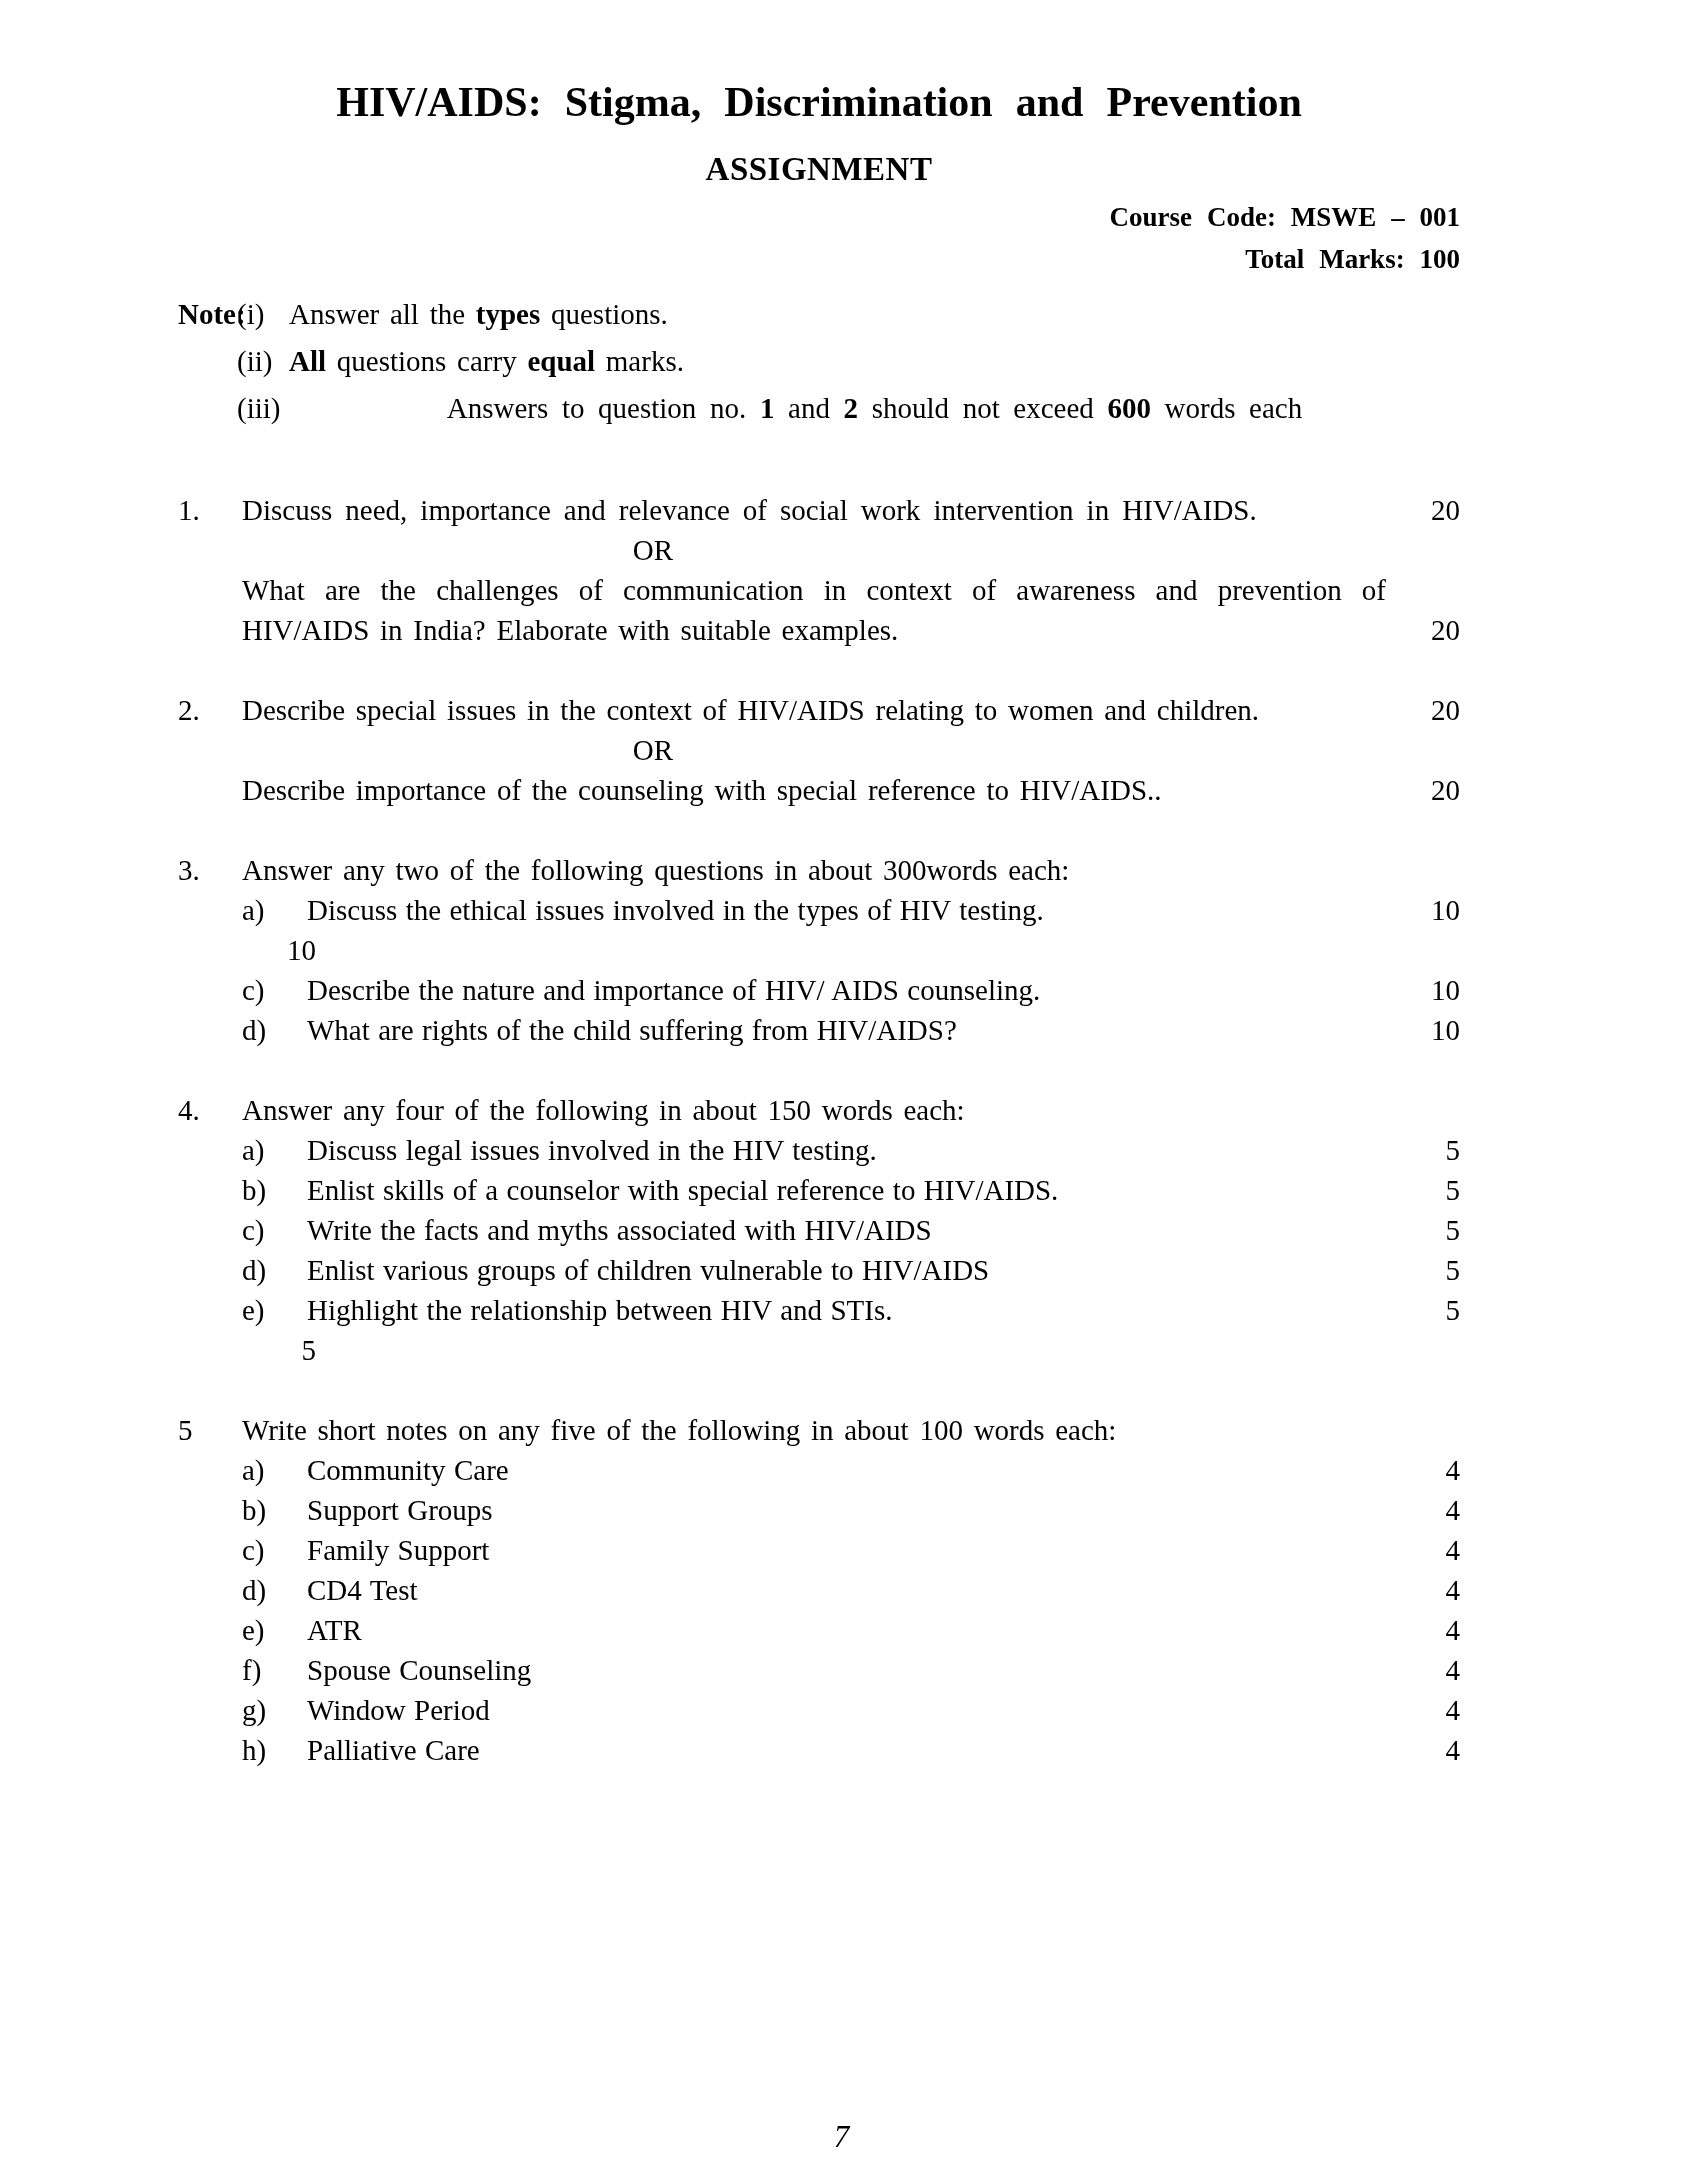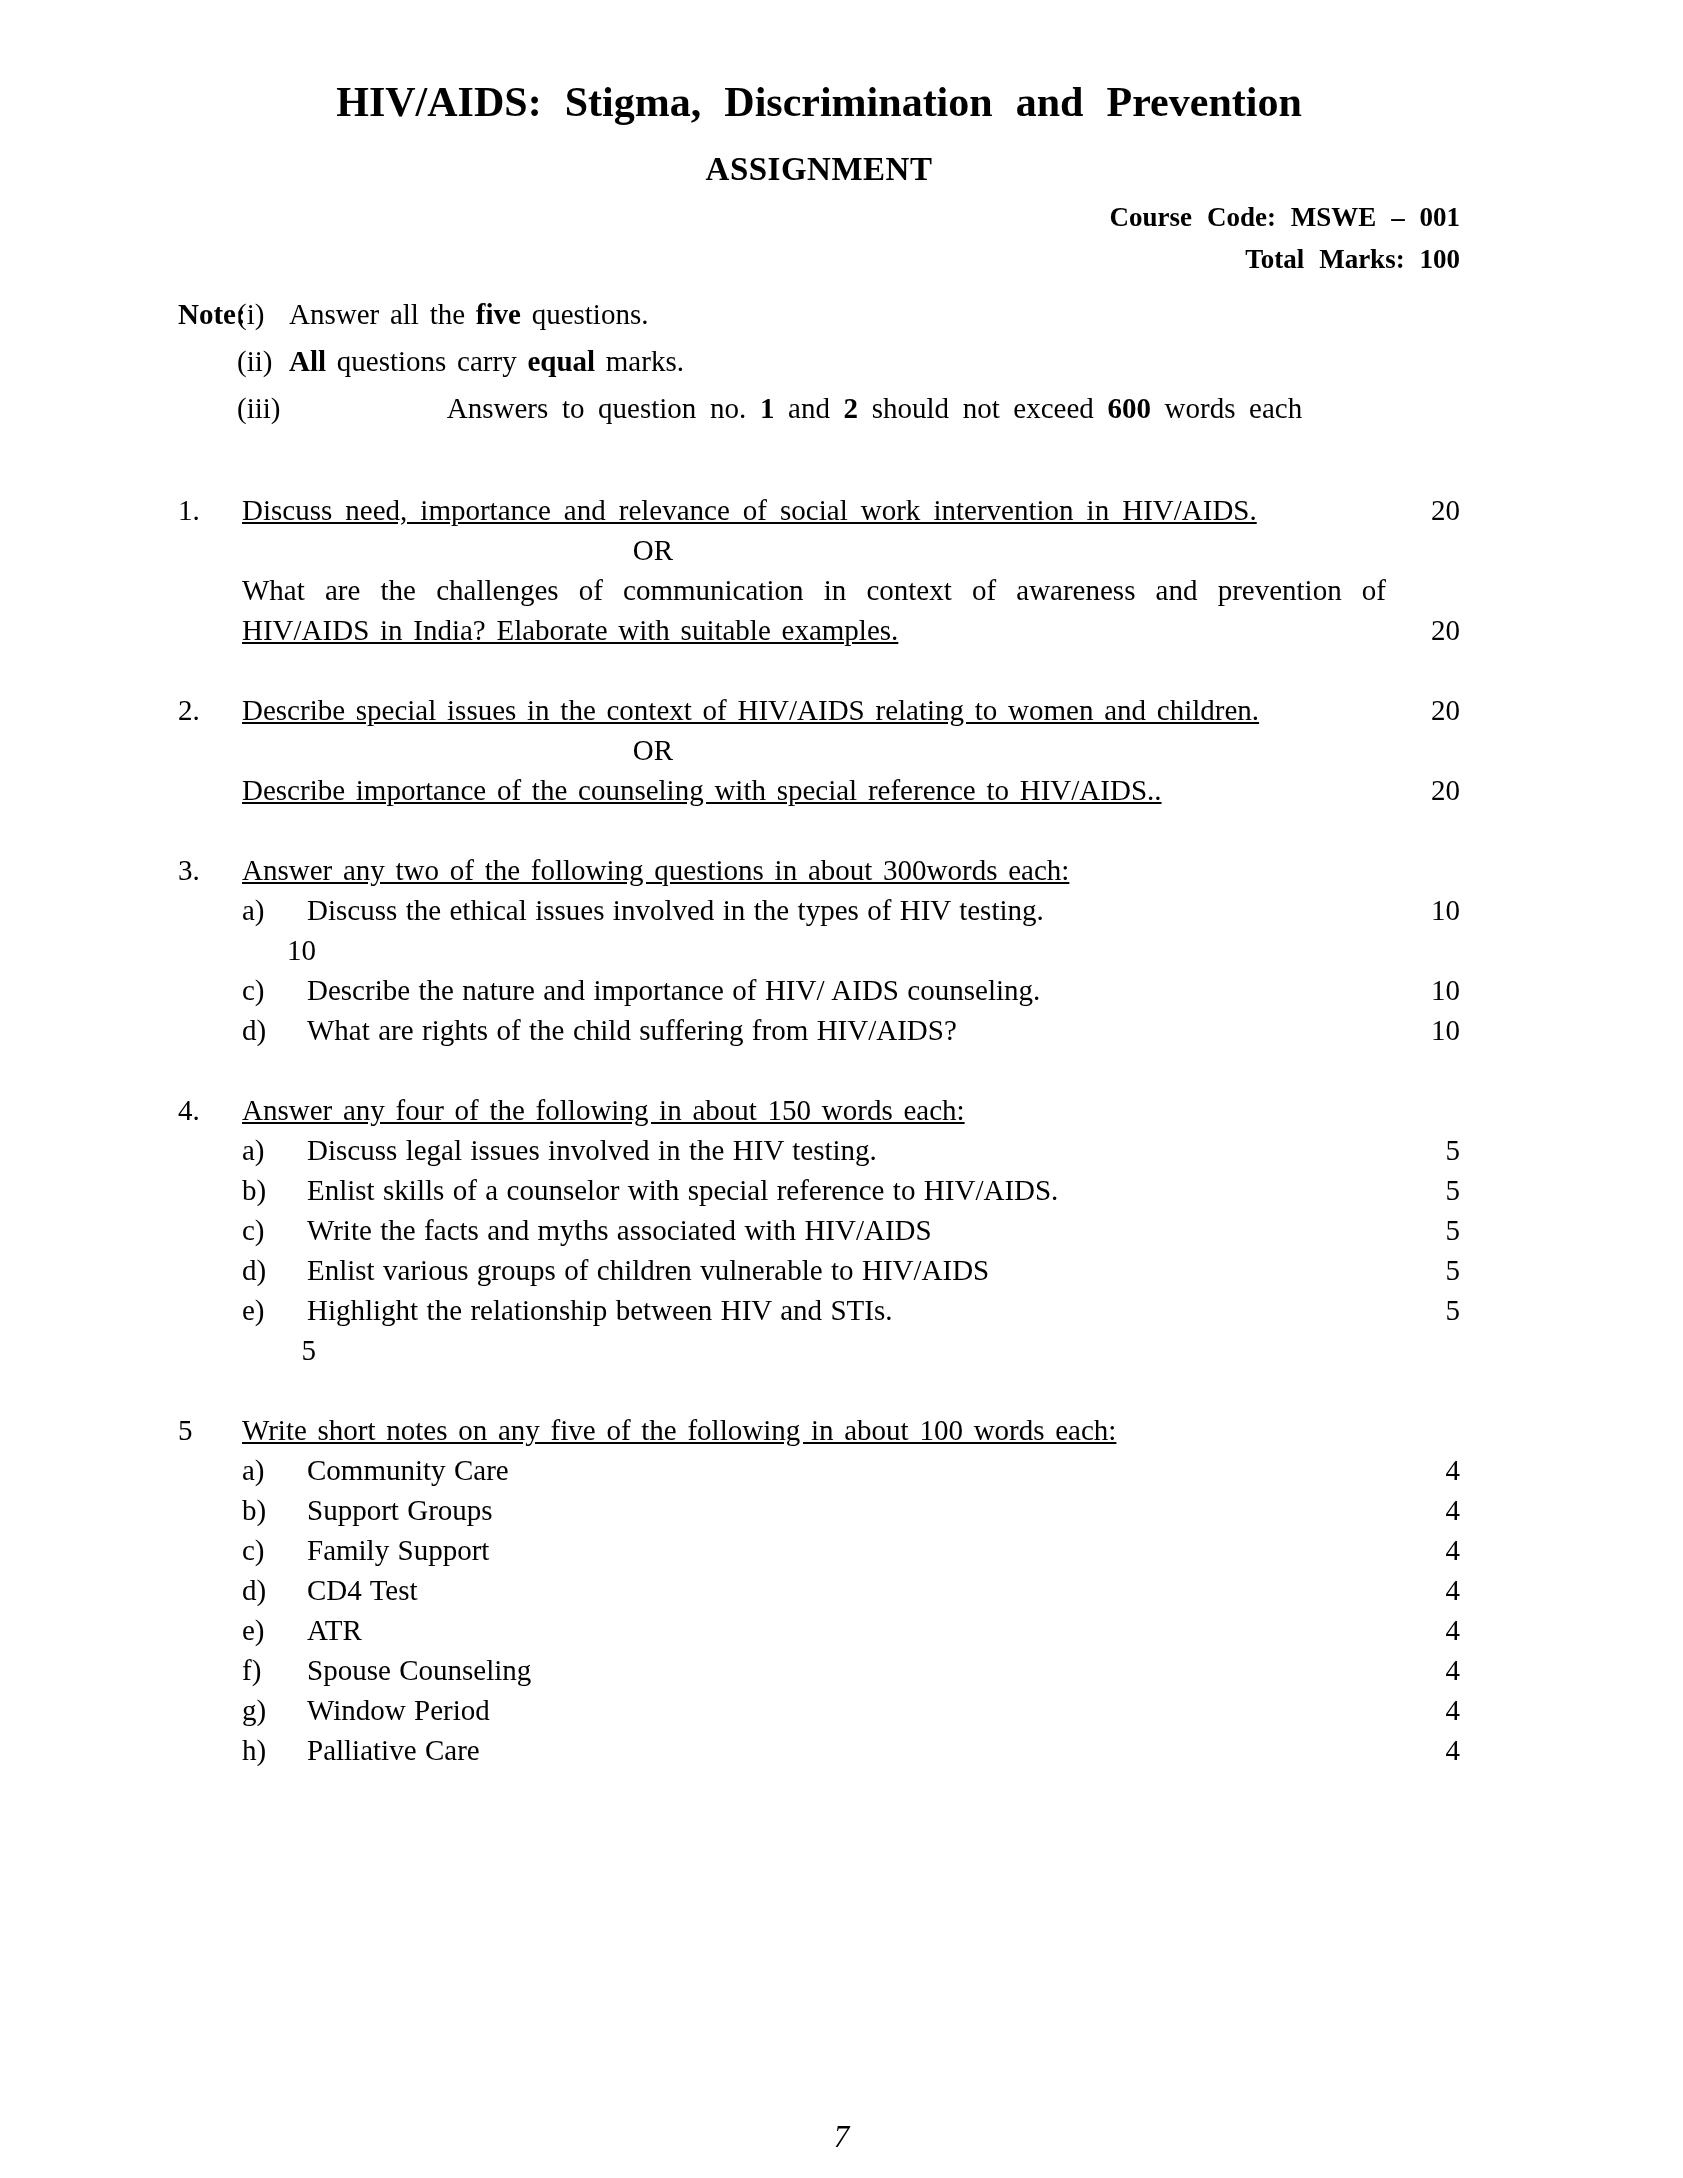--- a/index.html
+++ b/index.html
@@ -44,21 +44,21 @@
   .note-marker { width: 52px; flex: 0 0 auto; }
   .note-text { flex: 1 1 auto; word-spacing: 0.12em; }
   .note-text.wide { word-spacing: 0.22em; text-align: center; }
 
   .question { margin-top: 40px; font-size: 29px; line-height: 40px; }
   .question.first { margin-top: 62px; }
   .qrow { display: flex; align-items: flex-end; }
   .qnum { width: 64px; flex: 0 0 auto; }
   .qbody { flex: 1 1 auto; min-width: 0; }
   .qmarks { width: 74px; flex: 0 0 auto; text-align: right; }
-  .q-main { word-spacing: 0.12em; text-decoration: underline; }
+  .q-main { word-spacing: 0.12em; }
   .wsx { word-spacing: 0.20em; }
   .or-wrap { width: 822px; text-align: center; }
   .line-just { text-align: justify; text-align-last: justify; word-spacing: 0.05em; }
   .sub { word-spacing: 0.04em; }
   .sub .slet { display: inline-block; width: 65px; }
 
   .page-num {
     position: absolute;
     left: 0; right: 0;
     top: 2119px;
@@ -78,21 +78,21 @@
 
     <div class="hdr-right">
       <div>Course Code: MSWE – 001</div>
       <div>Total Marks: 100</div>
     </div>
 
     <div class="note">
       <div class="note-row">
         <div class="note-label">Note:</div>
         <div class="note-marker">(i)</div>
-        <div class="note-text">Answer all the <b>five</b> questions.</div>
+        <div class="note-text">Answer all the <b>types</b> questions.</div>
       </div>
       <div class="note-row">
         <div class="note-label"></div>
         <div class="note-marker">(ii)</div>
         <div class="note-text"><b>All</b> questions carry <b>equal</b> marks.</div>
       </div>
       <div class="note-row">
         <div class="note-label"></div>
         <div class="note-marker">(iii)</div>
         <div class="note-text wide">Answers to question no. <b>1</b> and <b>2</b> should not exceed <b>600</b> words each</div>

